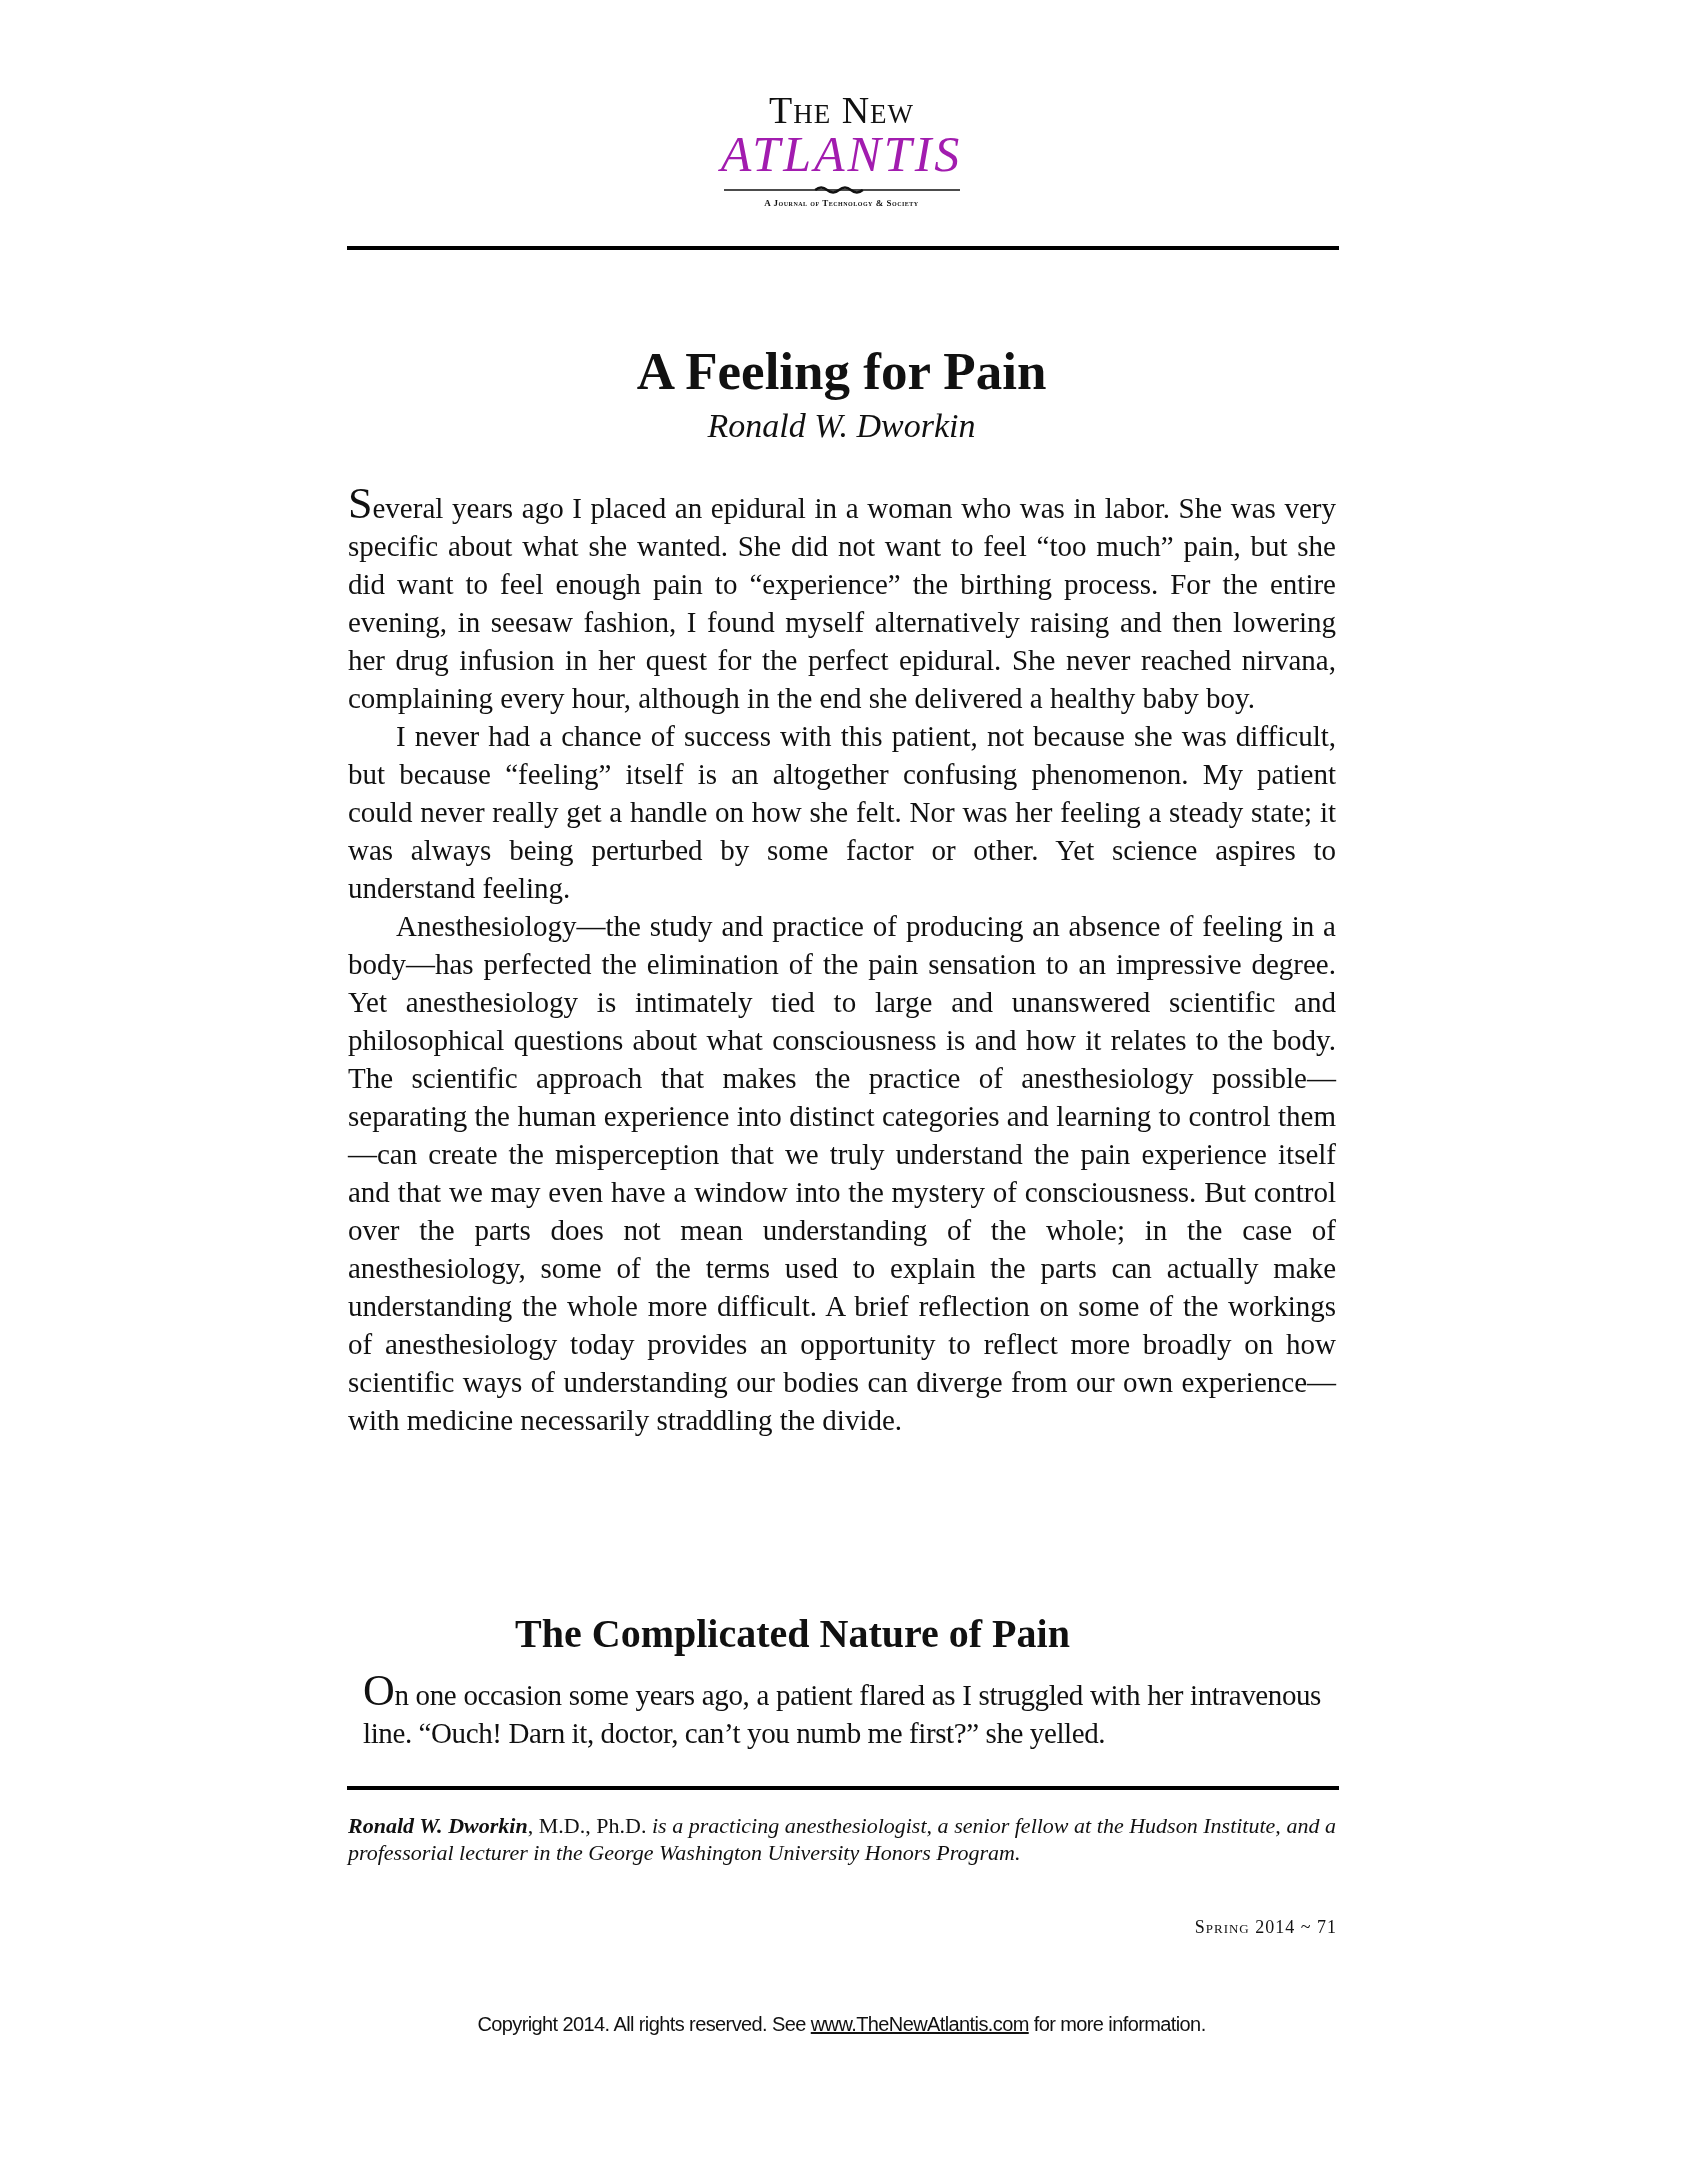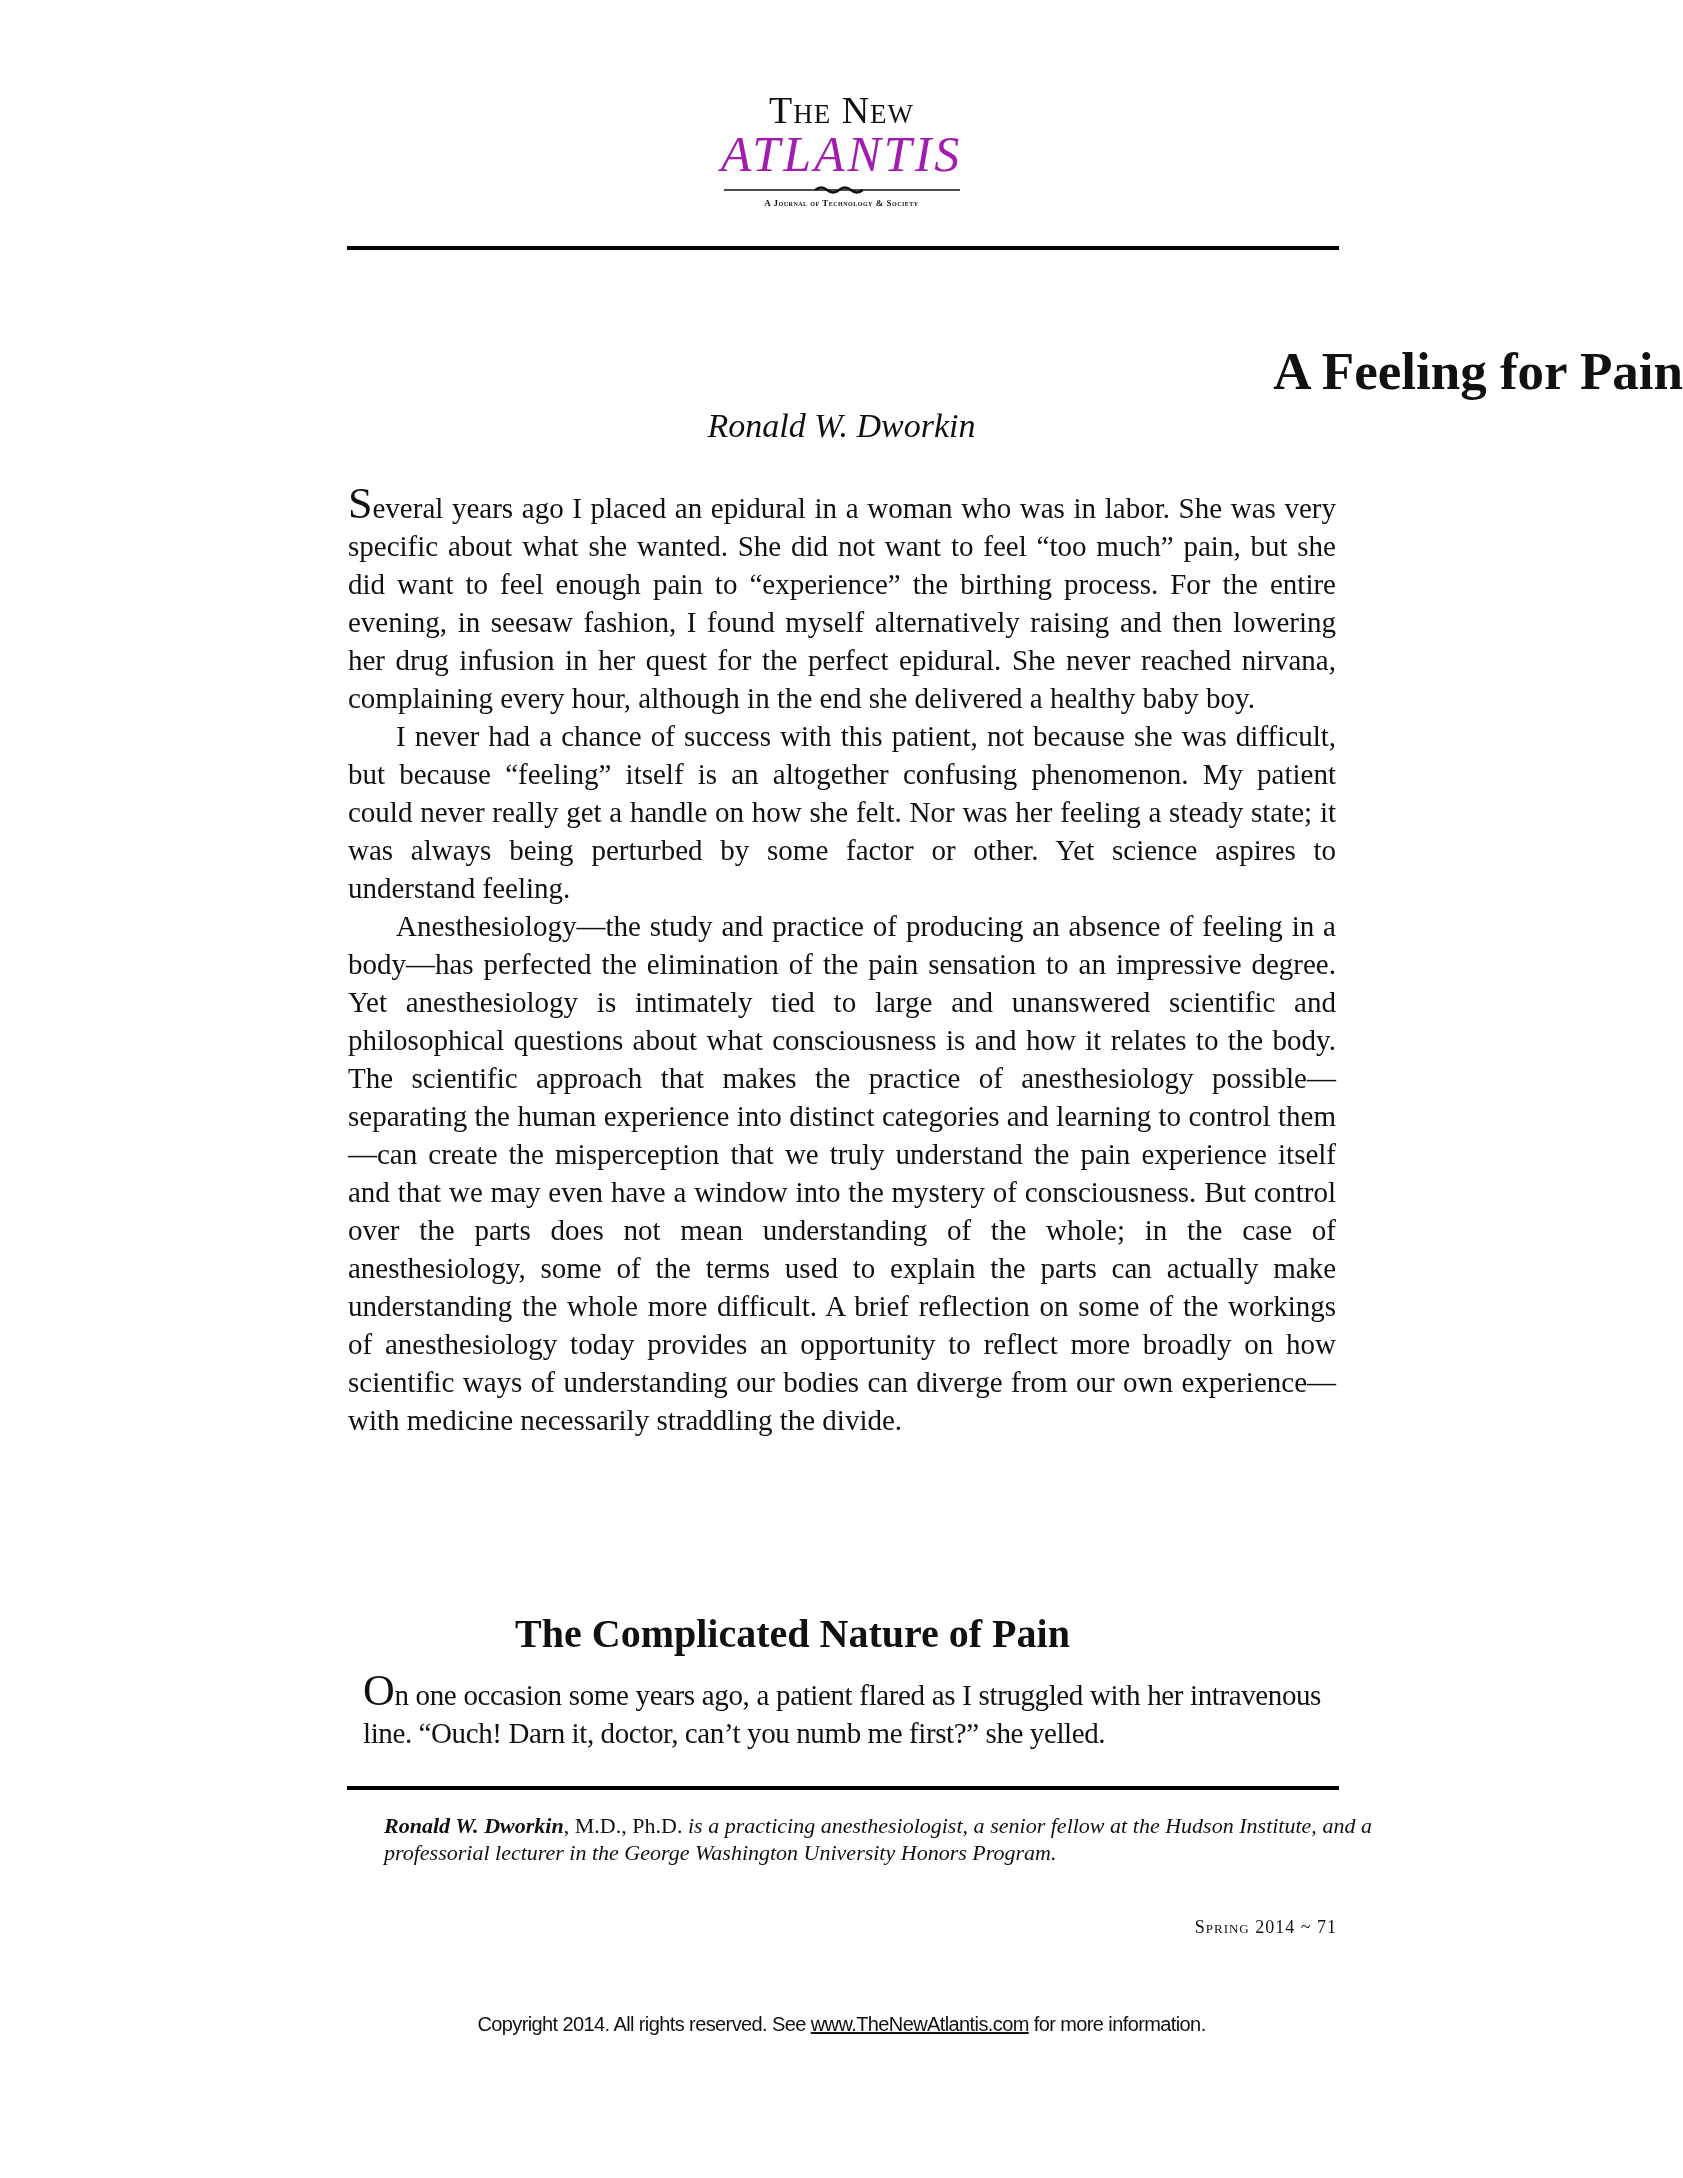--- a/index.html
+++ b/index.html
@@ -51,21 +51,21 @@
     font-size: 40px; font-weight: bold; line-height: 40px; color: #111;
   }
   .section-body {
     position: absolute; left: 348px; width: 988px; top: 1661px;
     font-size: 29px; line-height: 38px; text-align: justify; color: #111;
     letter-spacing: -0.4px;
   }
   .section-body p { margin: 15px; }
   .bio {
     position: absolute; left: 348px; width: 988px; top: 1812px;
-    font-size: 22px; line-height: 27px; font-style: italic; text-align: justify; color: #111; margin-left: 36px;
+    font-size: 22px; line-height: 27px; font-style: italic; text-align: justify; color: #111;
   }
   .bio .bio-name { font-weight: bold; }
   .bio .bio-degrees { font-style: normal; }
   .folio {
     position: absolute; left: 990px; width: 347px; top: 1913px; text-align: right;
     font-size: 18px; line-height: 28px; color: #111; letter-spacing: 1px;
   }
   .folio .season { font-variant: small-caps; }
   .copyright {
     position: absolute; left: 0; width: 1683px; top: 2008px; text-align: center;
@@ -84,21 +84,21 @@
     <svg width="236" height="12" viewBox="0 0 238 12">
       <line x1="0" y1="6" x2="238" y2="6" stroke="#111" stroke-width="1.6"></line>
       <path d="M92 6 q6 -5 12 0 t12 0 t12 0 t12 0" fill="none" stroke="#111" stroke-width="2.4"></path>
     </svg>
   </div>
   <div class="mh-tagline">A Journal of Technology &amp; Society</div>
 </div>
 
 <div class="rule top"></div>
 
-<h1 class="title" style="margin:0;text-align:right;">A Feeling for Pain</h1>
+<h1 class="title" style="margin:0;">A Feeling for Pain</h1>
 <div class="byline">Ronald W. Dworkin</div>
 
 <div class="body-text">
   <p><span class="dropcap">S</span><span>everal years ago I placed an epidural in a woman who was in labor. She was very specific about what she wanted. She did not want to feel “too much” pain, but she did want to feel enough pain to “experience” the birthing process. For the entire evening, in seesaw fashion, I found myself alternatively raising and then lowering her drug infusion in her quest for the perfect epidural. She never reached nirvana, complaining every hour, although in the end she delivered a healthy baby boy.</span></p>
   <p class="indent">I never had a chance of success with this patient, not because she was difficult, but because “feeling” itself is an altogether confusing phenomenon. My patient could never really get a handle on how she felt. Nor was her feeling a steady state; it was always being perturbed by some factor or other. Yet science aspires to understand feeling.</p>
   <p class="indent">Anesthesiology—the study and practice of producing an absence of feeling in a body—has perfected the elimination of the pain sensation to an impressive degree. Yet anesthesiology is intimately tied to large and unanswered scientific and philosophical questions about what consciousness is and how it relates to the body. The scientific approach that makes the practice of anesthesiology possible—separating the human experience into distinct categories and learning to control them—can create the misperception that we truly understand the pain experience itself and that we may even have a window into the mystery of consciousness. But control over the parts does not mean understanding of the whole; in the case of anesthesiology, some of the terms used to explain the parts can actually make understanding the whole more difficult. A brief reflection on some of the workings of anesthesiology today provides an opportunity to reflect more broadly on how scientific ways of understanding our bodies can diverge from our own experience—with medicine necessarily straddling the divide.</p>
 </div>
 
 <h2 class="section-heading" style="margin:0;">The Complicated Nature of Pain</h2>
 <div class="section-body">

